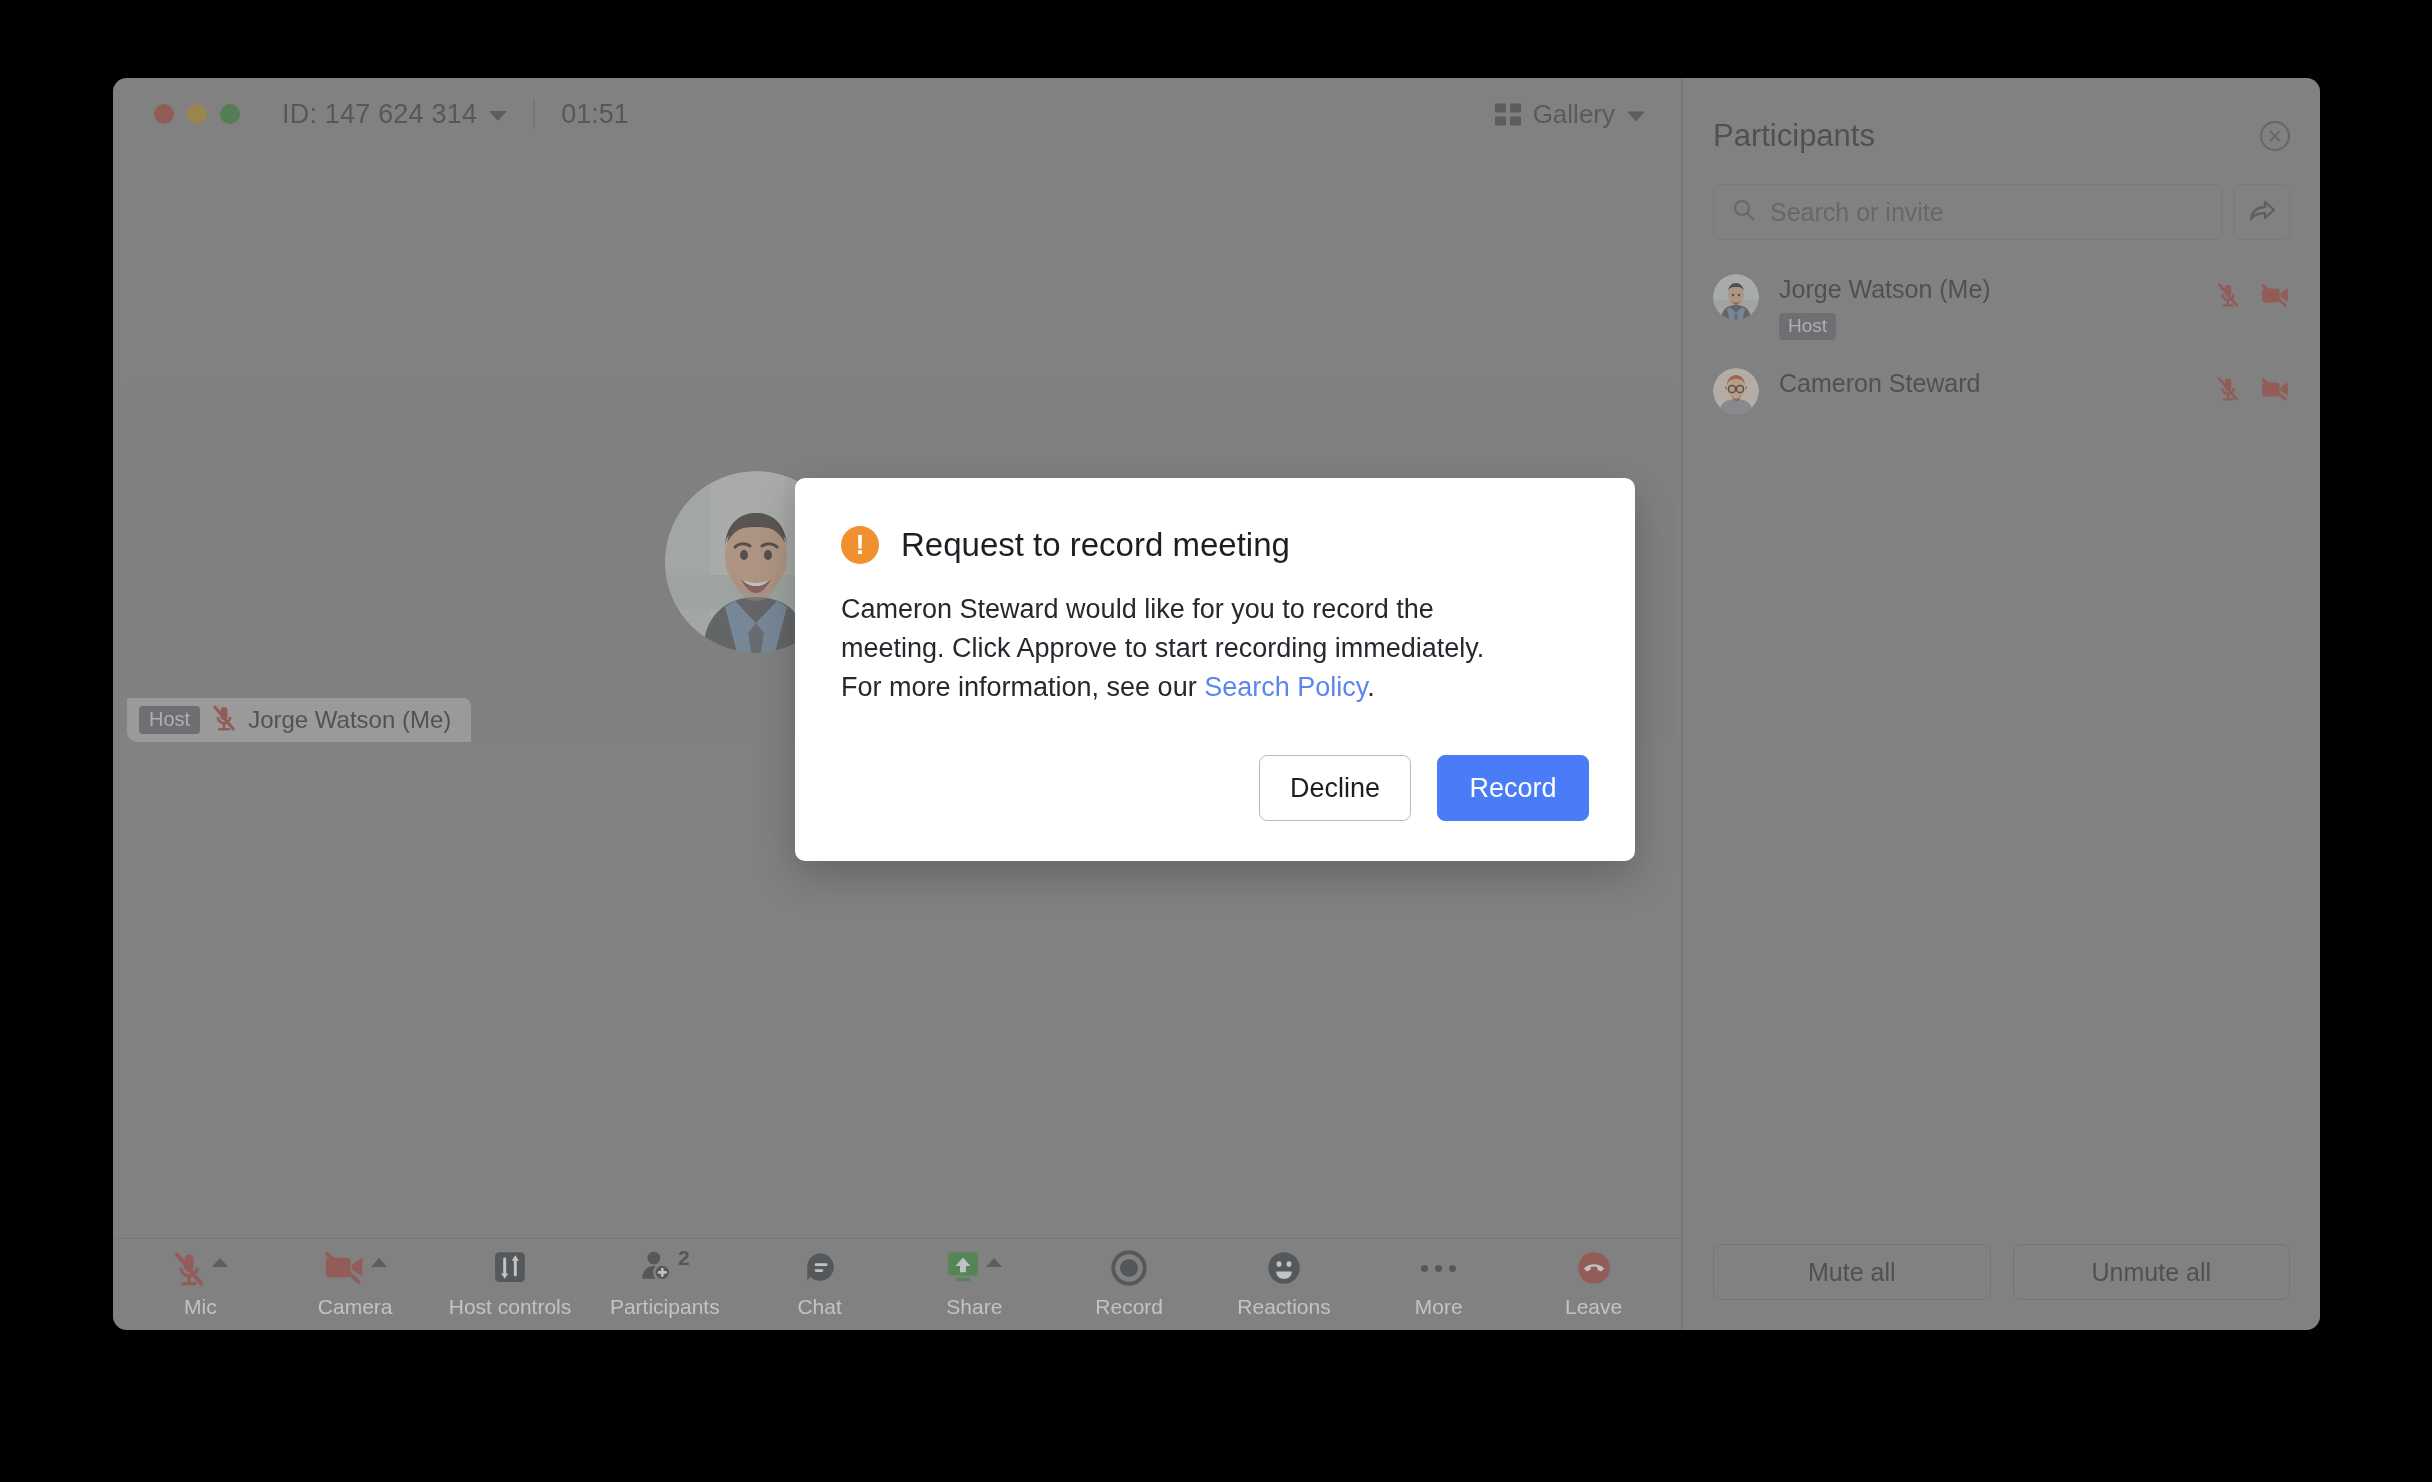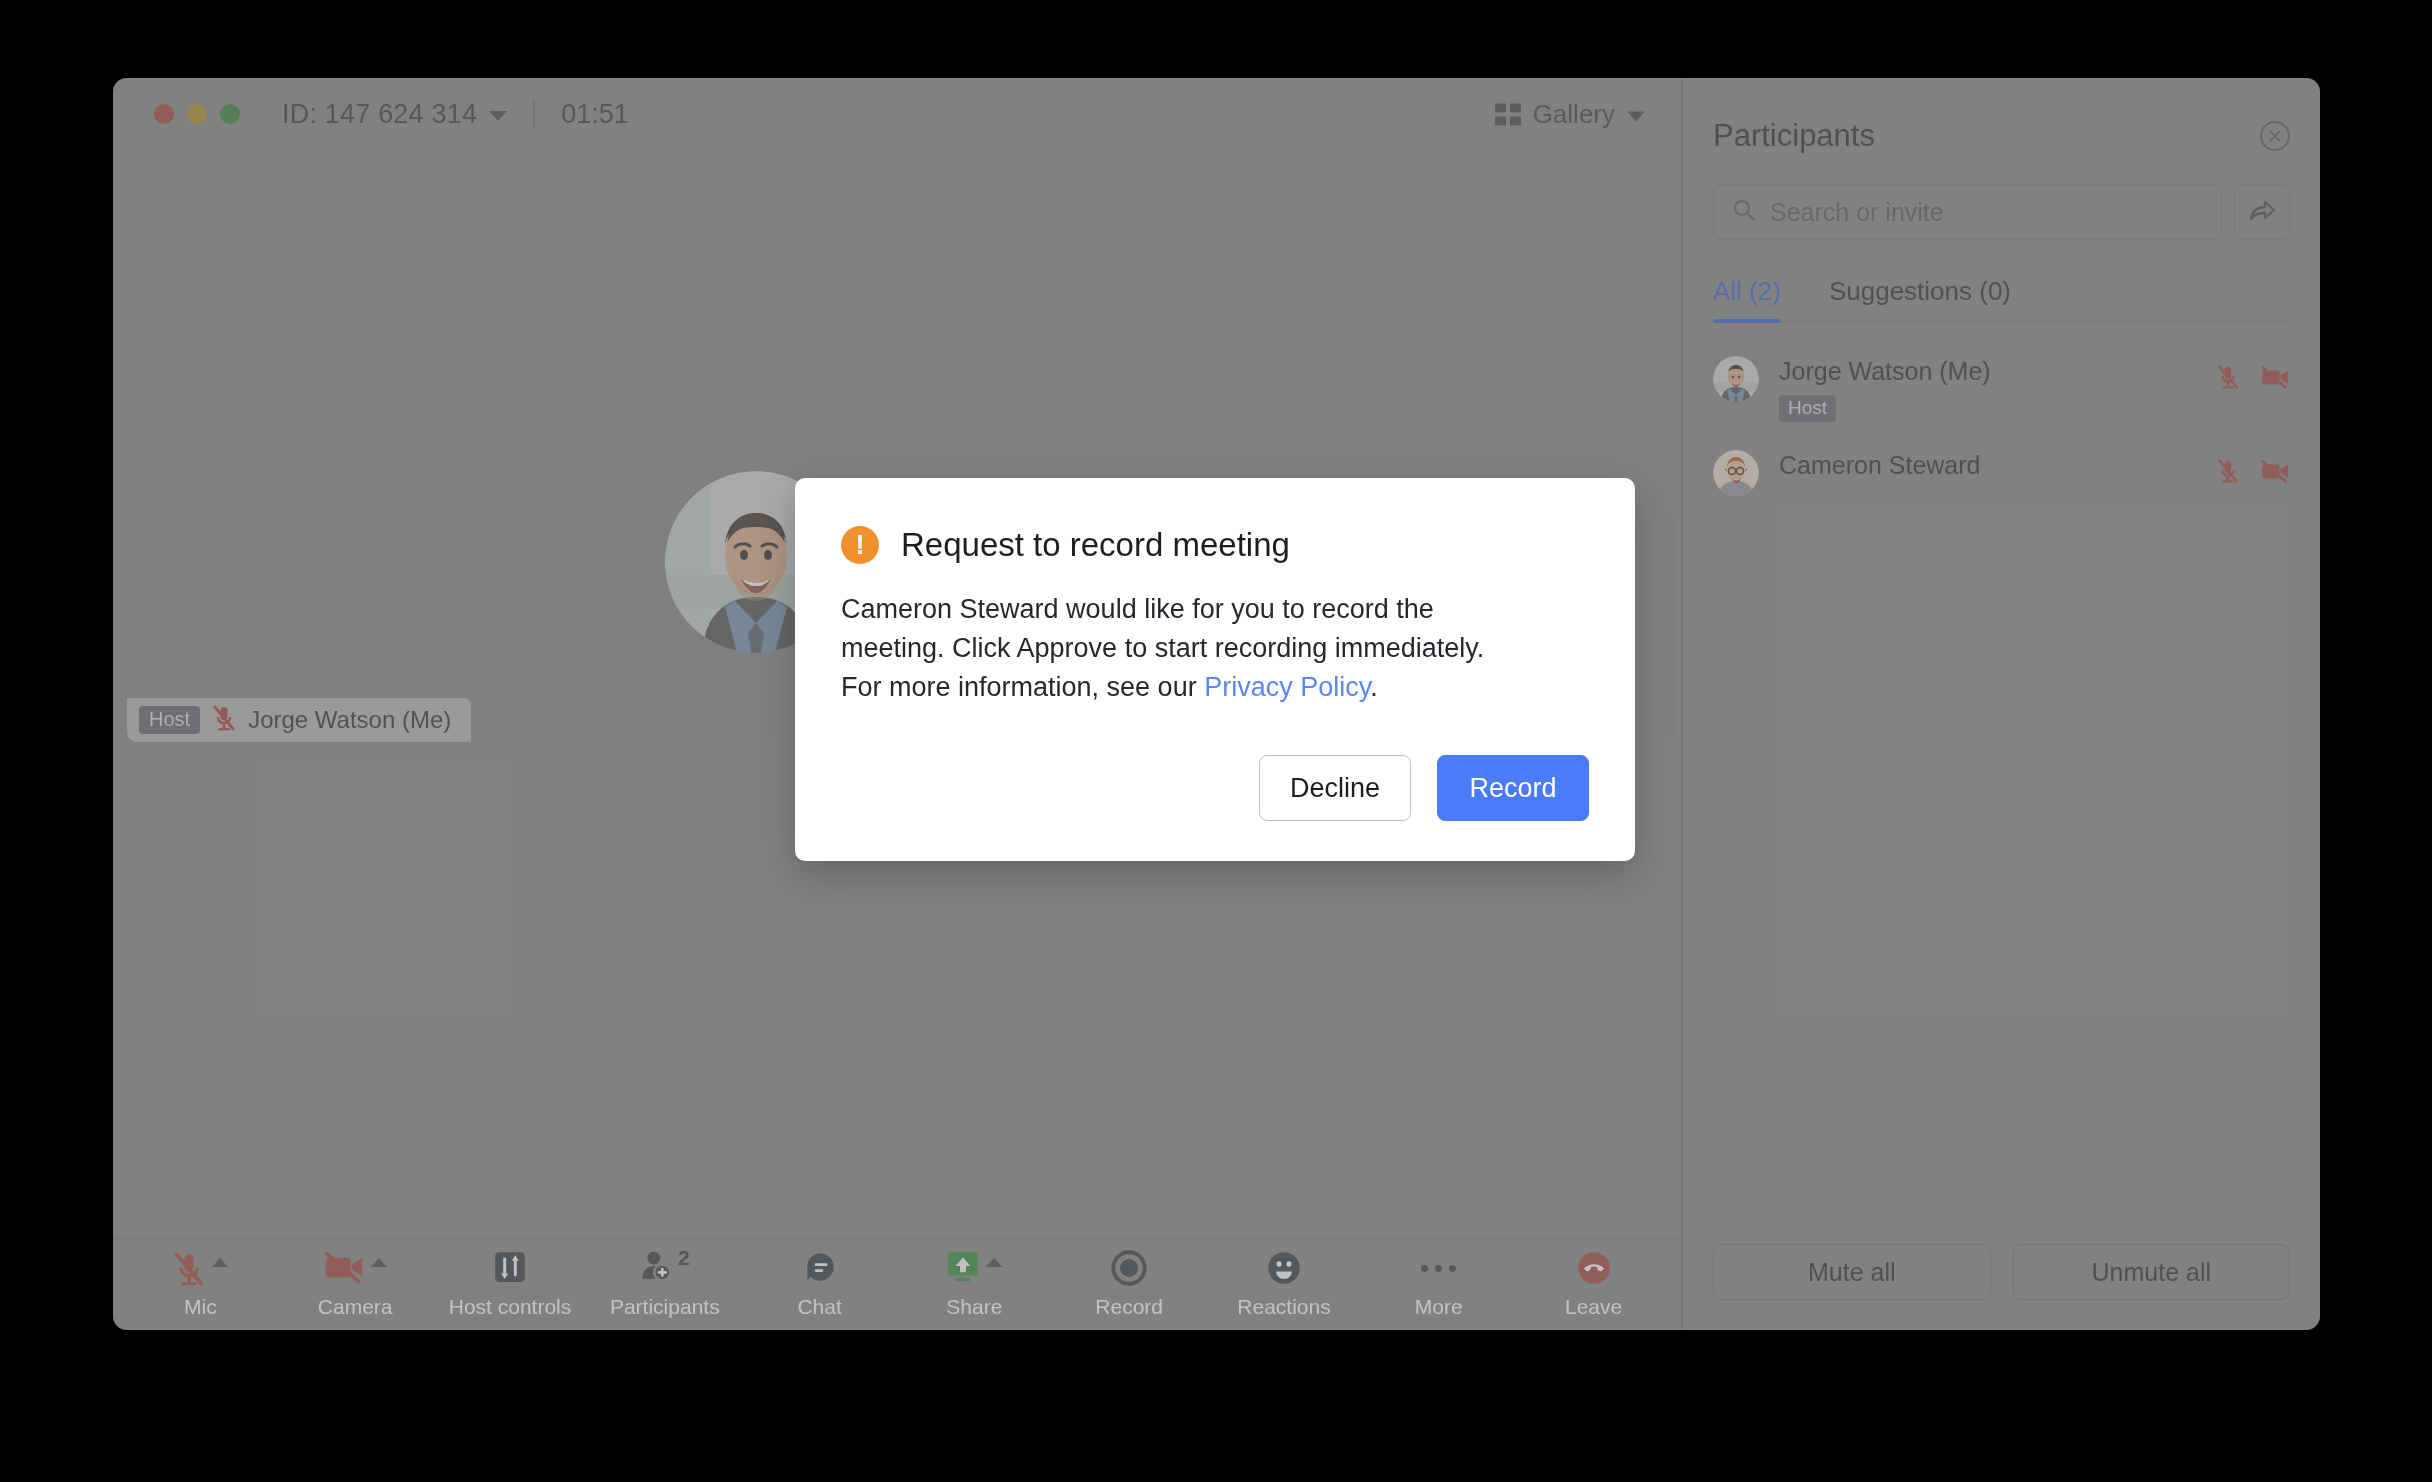--- a/index.html
+++ b/index.html
@@ -526,24 +526,20 @@
       </div>
       <div class="invite-btn">
         <span>
           <svg width="28" height="26" viewBox="0 0 28 26" aria-hidden="true">
             <path d="M3 22c1-8 7-12 14-12V5l9 8-9 8v-5c-7 0-11 2-14 6z" fill="none" stroke="#3e4349" stroke-width="2.3" stroke-linejoin="round"></path>
           </svg>
         </span>
       </div>
     </div>
 
-    <div class="tabs">
-      <span class="tab active">All (2)</span>
-      <span class="tab">Suggestions (0)</span>
-    </div>
 
     <div class="plist">
 
       <div class="prow">
         <div class="pavatar">
           <svg viewBox="0 0 46 46" width="46" height="46" aria-hidden="true">
             <defs>
                 <clipPath id="clipB">
                   <circle cx="23" cy="23" r="23"></circle>
                 </clipPath>
@@ -650,18 +646,18 @@
 
 </div>
 
 <div class="scrim" style="left:113px;top:78px;width:2207px;height:1252px;border-radius:14px;"></div>
 
 <div class="modal">
   <div class="modal-head">
     <span class="warn-circle">!</span>
     <span class="modal-title">Request to record meeting</span>
   </div>
-  <div class="modal-body"><span>Cameron Steward would like for you to record the meeting. Click Approve to start recording immediately. For more information, see our </span><span class="link">Privacy Policy</span><span>.</span></div>
+  <div class="modal-body"><span>Cameron Steward would like for you to record the meeting. Click Approve to start recording immediately. For more information, see our </span><span class="link">Search Policy</span><span>.</span></div>
   <div class="modal-actions">
     <button class="btn btn-secondary">Decline</button>
     <button class="btn btn-primary">Record</button>
   </div>
 </div>
 
 </body></html>

